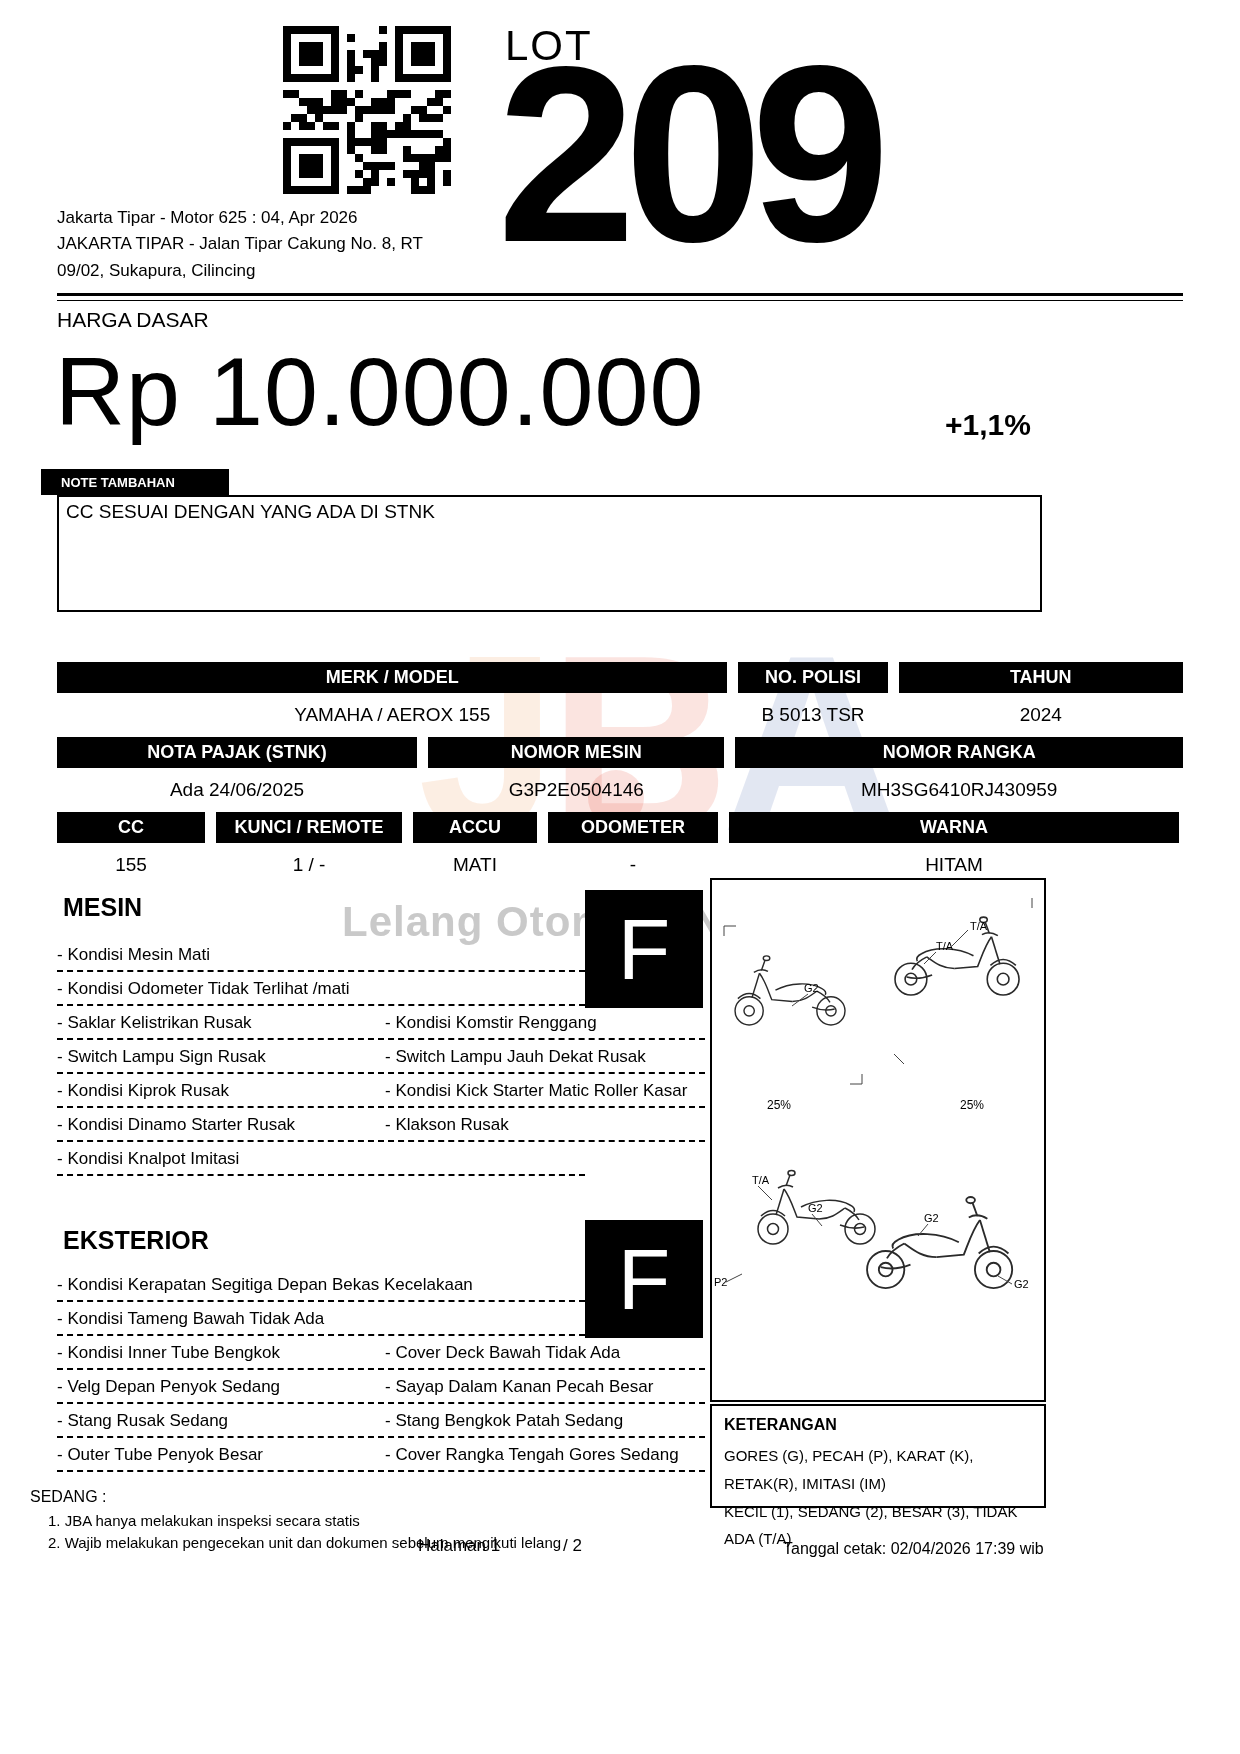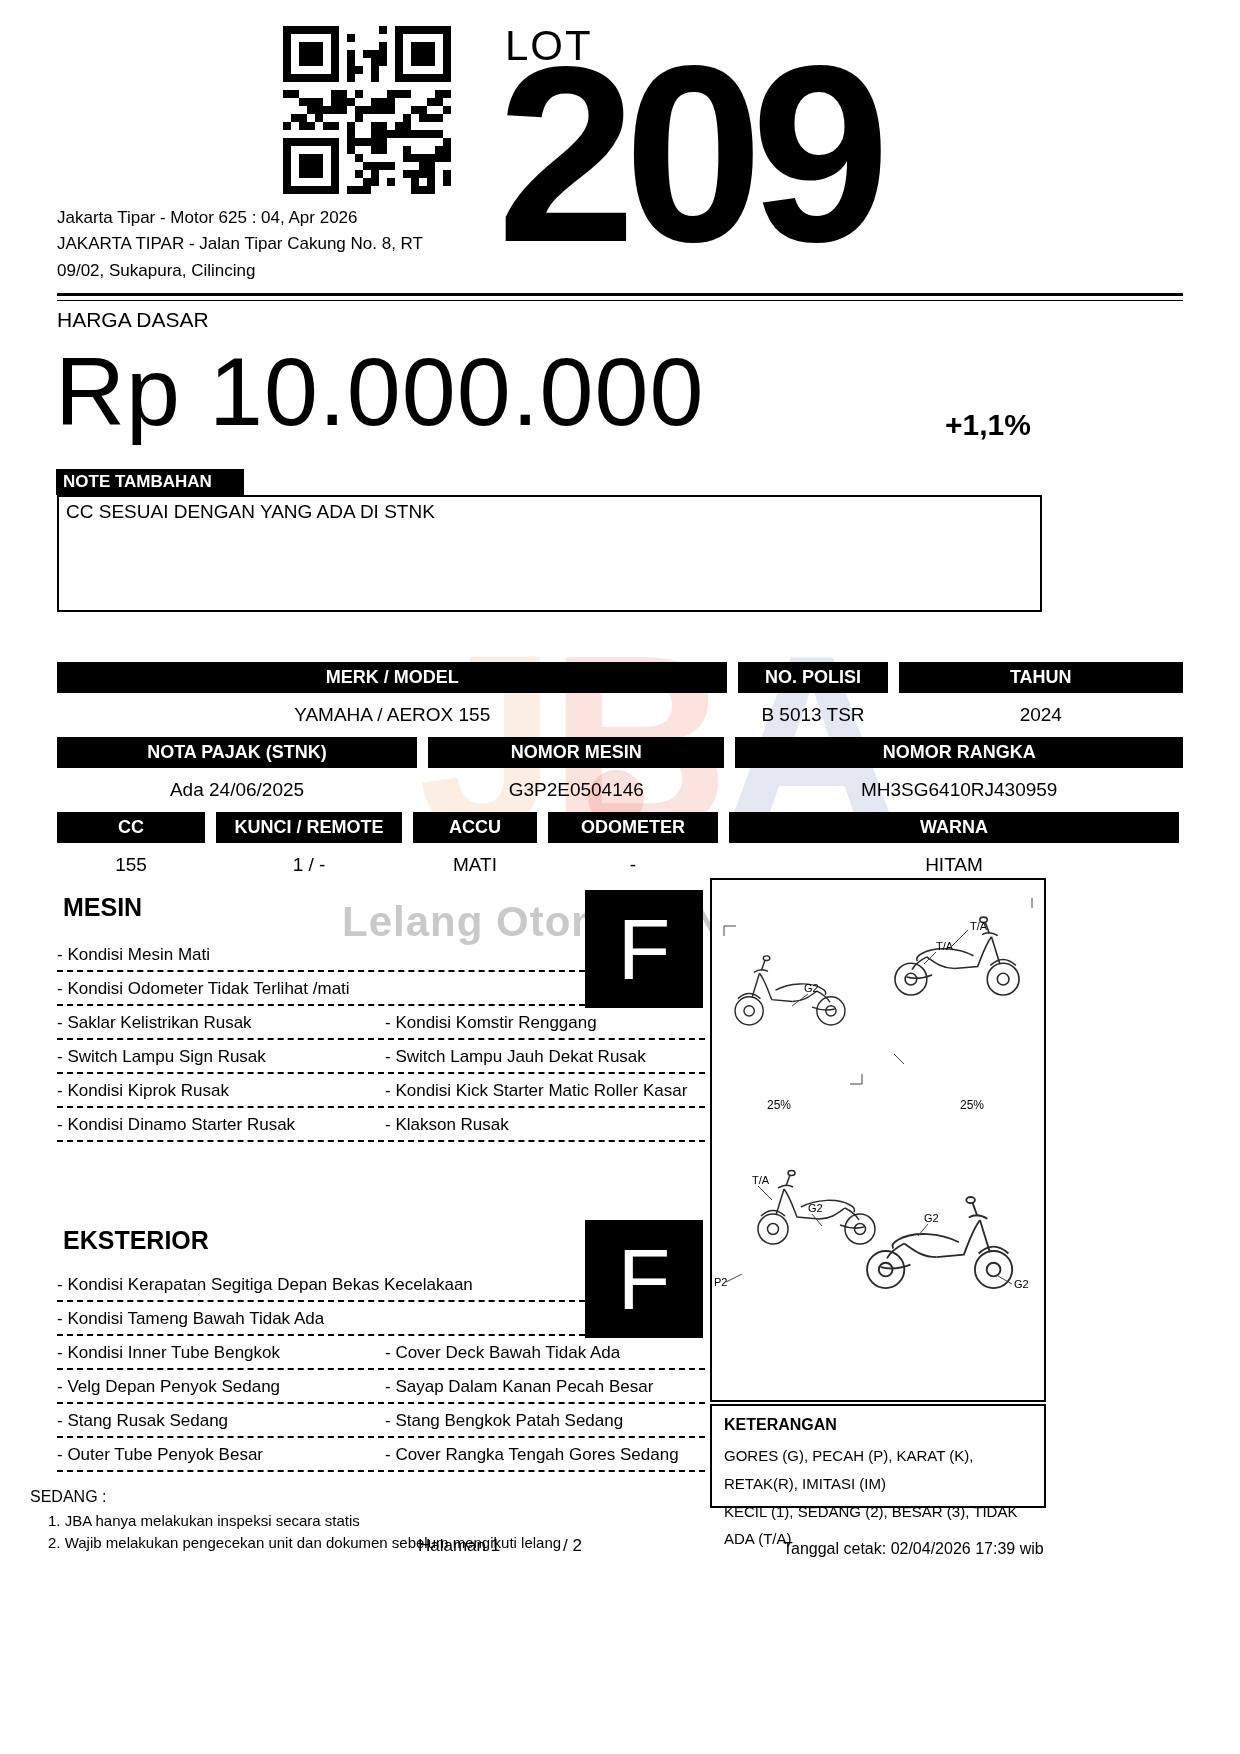--- a/index.html
+++ b/index.html
@@ -25,22 +25,22 @@
               letter-spacing:-12px;z-index:2}
   .venue{position:absolute;left:57px;top:205px;font-size:17px;line-height:1.55;z-index:2}
 
   .double-rule{position:absolute;left:57px;top:293px;width:1126px;height:8px;
                border-top:3px solid #000;border-bottom:1px solid #000;z-index:2}
 
   .price-label{position:absolute;left:57px;top:308px;font-size:21px;z-index:2}
   .price-amount{position:absolute;left:55px;top:336px;font-size:97px;letter-spacing:1px;z-index:2}
   .price-change{position:absolute;left:945px;top:408px;font-size:30px;font-weight:bold;z-index:2}
 
-  .note-bar{position:absolute;left:56px;top:469px;width:188px;height:26px;background:#000;color:#fff;
-            font-size:17px;font-weight:bold;display:flex;align-items:center;padding-left:7px;z-index:2}
+  .note-bar{position:absolute;left:41px;top:469px;width:188px;height:26px;background:#000;color:#fff;
+            font-size:13px;font-weight:bold;display:flex;align-items:center;padding-left:20px;z-index:2}
   .note-box{position:absolute;left:57px;top:495px;width:985px;height:117px;border:2px solid #000;
             font-size:19px;padding:4px 7px;z-index:2}
 
   
   .spec{position:absolute;left:57px;top:662px;width:1126px;z-index:2}
   .spec-row{display:flex;gap:11px}
   .hcell{background:#000;color:#fff;font-weight:bold;font-size:18px;height:31px;
          display:flex;align-items:center;justify-content:center}
   .vcell{font-size:19px;display:flex;align-items:center;justify-content:center;height:44px}
   .w-merk{width:674px}.w-pol{width:150px}.w-tahun{width:286px}
@@ -317,20 +317,23 @@
     <span class="it it2">- Switch Lampu Jauh Dekat Rusak</span>
   </div>
   <div class="insp-row rw-648">
     <span class="it">- Kondisi Kiprok Rusak</span>
     <span class="it it2">- Kondisi Kick Starter Matic Roller Kasar</span>
   </div>
   <div class="insp-row rw-648">
     <span class="it">- Kondisi Dinamo Starter Rusak</span>
     <span class="it it2">- Klakson Rusak</span>
   </div>
+  <div class="insp-row rw-528">
+    <span class="it">- Kondisi Knalpot Imitasi</span>
+  </div>
 </div>
 
 <div class="section-title" style="left:63px;top:1226px">EKSTERIOR</div>
 <div class="grade-box" style="left:585px;top:1220px">
   <span>F</span>
 </div>
 <div class="insp-list" style="top:1268px">
   <div class="insp-row rw-528">
     <span class="it">- Kondisi Kerapatan Segitiga Depan Bekas Kecelakaan</span>
   </div>

